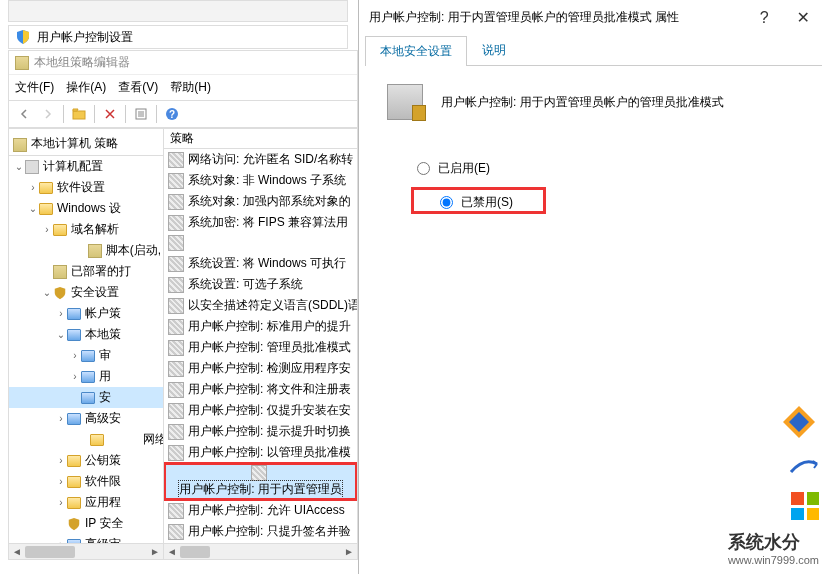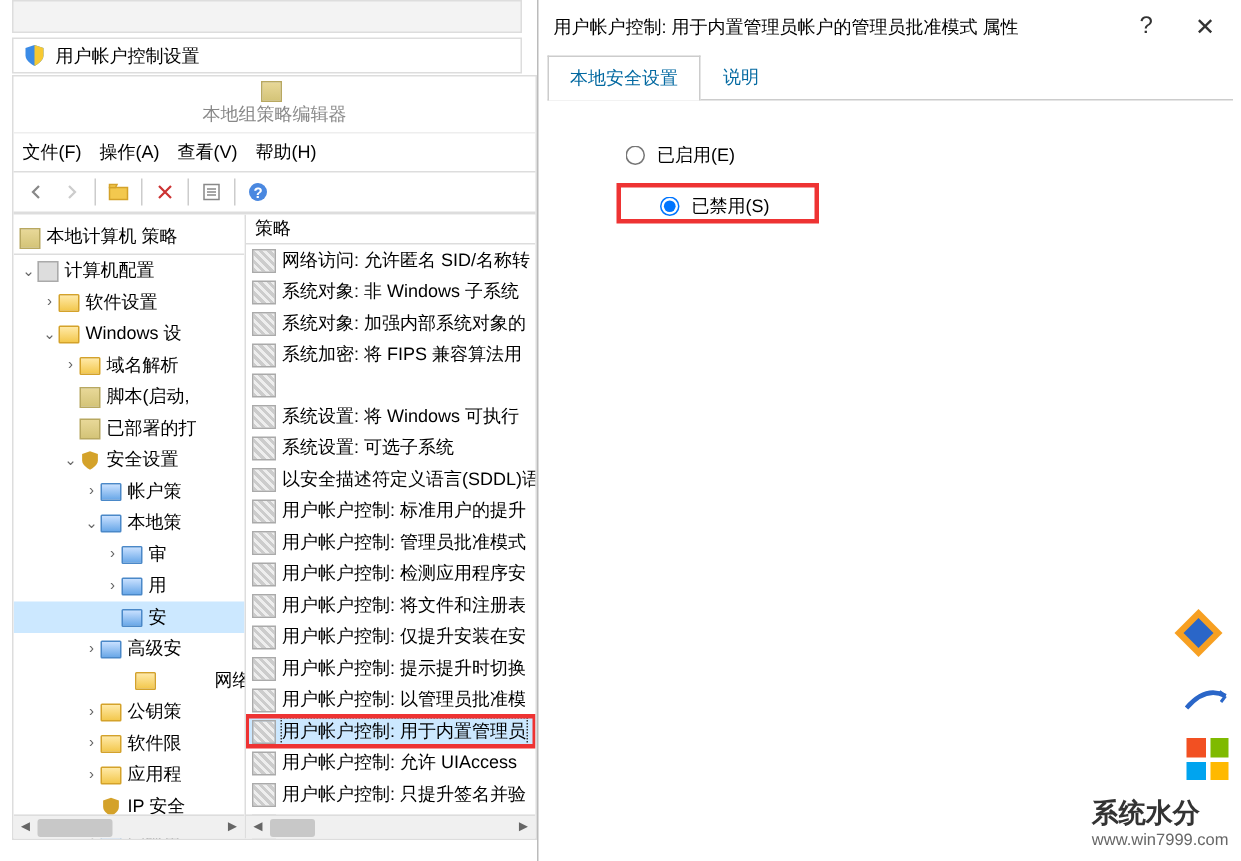--- a/index.html
+++ b/index.html
@@ -4,21 +4,21 @@
   <style>
     * { margin: 0; padding: 0; box-sizing: border-box; font-family: "Microsoft YaHei", "Segoe UI", sans-serif; }
     body { font-size: 12px; background: #fff; width: 827px; height: 574px; overflow: hidden; position: relative; }
 
     
     .uac-window { position: absolute; top: 25px; left: 8px; width: 340px; height: 24px; border: 1px solid #ddd; display: flex; align-items: center; padding: 2px 6px; background: #fff; }
     .uac-window .shield { width: 16px; height: 16px; margin-right: 6px; }
 
     
     .gpe-window { position: absolute; top: 50px; left: 8px; width: 350px; height: 510px; border: 1px solid #ddd; background: #fff; display: flex; flex-direction: column; }
-    .gpe-title { display: flex; align-items: center; padding: 3px 6px; border-bottom: 1px solid #eee; color: #888; flex-direction: column; }
+    .gpe-title { display: flex; align-items: center; padding: 3px 6px; border-bottom: 1px solid #eee; color: #888; }
     .gpe-title .doc-icon { width: 14px; height: 14px; margin-right: 5px; background: linear-gradient(#e8d898, #d4c478); border: 1px solid #b8a860; }
     .gpe-menubar { display: flex; padding: 4px 6px; gap: 12px; }
     .gpe-menubar span { cursor: default; }
     .gpe-toolbar { display: flex; align-items: center; padding: 2px 4px; gap: 2px; border-bottom: 1px solid #ddd; border-top: 1px solid #ddd; }
     .tb-btn { width: 22px; height: 22px; border: 1px solid transparent; display: flex; align-items: center; justify-content: center; background: #fff; }
     .tb-sep { width: 1px; height: 18px; background: #ccc; margin: 0 2px; }
 
     .gpe-body { flex: 1; display: flex; border-top: 1px solid #ddd; overflow: hidden; }
     .tree-panel { width: 155px; border-right: 1px solid #ddd; overflow: hidden; padding-top: 3px; position: relative; }
     .tree-panel .header { border-bottom: 1px solid #ddd; padding: 3px 4px; display: flex; align-items: flex-end; background: #fff; }
@@ -29,21 +29,21 @@
     .tree-node .caret { width: 12px; text-align: center; color: #666; font-size: 10px; }
     .tree-node.selected { background: #cce8ff; }
     .folder-icon { width: 14px; height: 12px; background: linear-gradient(#ffe9a6, #f3c84e); border: 1px solid #d4a22a; border-radius: 1px; margin-right: 4px; flex-shrink: 0; }
     .folder-icon.blue { background: linear-gradient(#c8e0ff, #6aa8e8); border-color: #4a88c8; }
     .policy-icon { width: 14px; height: 14px; background: linear-gradient(#e8d898, #d4c478); border: 1px solid #b8a860; margin-right: 4px; flex-shrink: 0; }
     .shield-small { width: 14px; height: 14px; margin-right: 4px; flex-shrink: 0; }
     .comp-icon { width: 14px; height: 14px; margin-right: 4px; flex-shrink: 0; background: #ddd; border: 1px solid #aaa; }
 
     .list-item { display: flex; align-items: center; padding: 2px 4px; white-space: nowrap; }
     .list-item .pol-icon { width: 16px; height: 16px; background: repeating-linear-gradient(45deg, #ccc, #ccc 2px, #eee 2px, #eee 4px); border: 1px solid #aaa; margin-right: 4px; flex-shrink: 0; }
-    .list-item.highlight { outline: 3px solid #e33; outline-offset: -2px; }
+    .list-item.highlight { outline: 3px solid #e33; outline-offset: -2px; flex-direction: column; }
     .list-item.selected { background: #cce8ff; }
     .list-item.selected .text { outline: 1px dotted #333; }
 
     .hscrollbar { position: absolute; bottom: 0; left: 0; right: 0; height: 16px; background: #f0f0f0; border-top: 1px solid #ddd; display: flex; align-items: center; }
     .hscrollbar .thumb { height: 12px; background: #c8c8c8; border-radius: 2px; margin: 0 16px; }
     .hscrollbar .arrow { position: absolute; width: 16px; height: 16px; display: flex; align-items: center; justify-content: center; color: #666; font-size: 10px; }
 
     
     .prop-dialog { position: absolute; top: 0; left: 358px; width: 470px; height: 574px; background: #fff; border-left: 1px solid #bbb; }
     .dlg-title { display: flex; align-items: center; padding: 8px 10px; }
@@ -155,21 +155,21 @@
           <div class="tree-node" style="padding-left: 18px;">
             <span class="caret">⌄</span>
             <span class="folder-icon"></span>
             <span>Windows 设</span>
           </div>
           <div class="tree-node" style="padding-left: 32px;">
             <span class="caret">›</span>
             <span class="folder-icon"></span>
             <span>域名解析</span>
           </div>
-          <div class="tree-node" style="padding-left: 32px;">
+          <div class="tree-node" style="padding-left: 32px; justify-content: flex-end;">
             <span class="caret"></span>
             <span class="policy-icon"></span>
             <span>脚本(启动,</span>
           </div>
           <div class="tree-node" style="padding-left: 32px;">
             <span class="caret"></span>
             <span class="policy-icon"></span>
             <span>已部署的打</span>
           </div>
           <div class="tree-node" style="padding-left: 32px;">
@@ -344,20 +344,24 @@
   <div class="dlg-title">
     <span class="txt">用户帐户控制: 用于内置管理员帐户的管理员批准模式 属性</span>
     <span class="help">?</span>
     <span class="close">✕</span>
   </div>
   <div class="tabs">
     <div class="tab active">本地安全设置</div>
     <div class="tab">说明</div>
   </div>
   <div class="tab-body">
+    <div class="desc-row">
+      <div class="desc-icon"></div>
+      <span>用户帐户控制: 用于内置管理员帐户的管理员批准模式</span>
+    </div>
     <div class="radio-row">
       <input type="radio" name="en" style="">
       <span>已启用(E)</span>
     </div>
     <div class="radio-highlight">
       <input type="radio" name="en" checked="" style="margin-right: 8px;">
       <span>已禁用(S)</span>
     </div>
   </div>
 </div>

